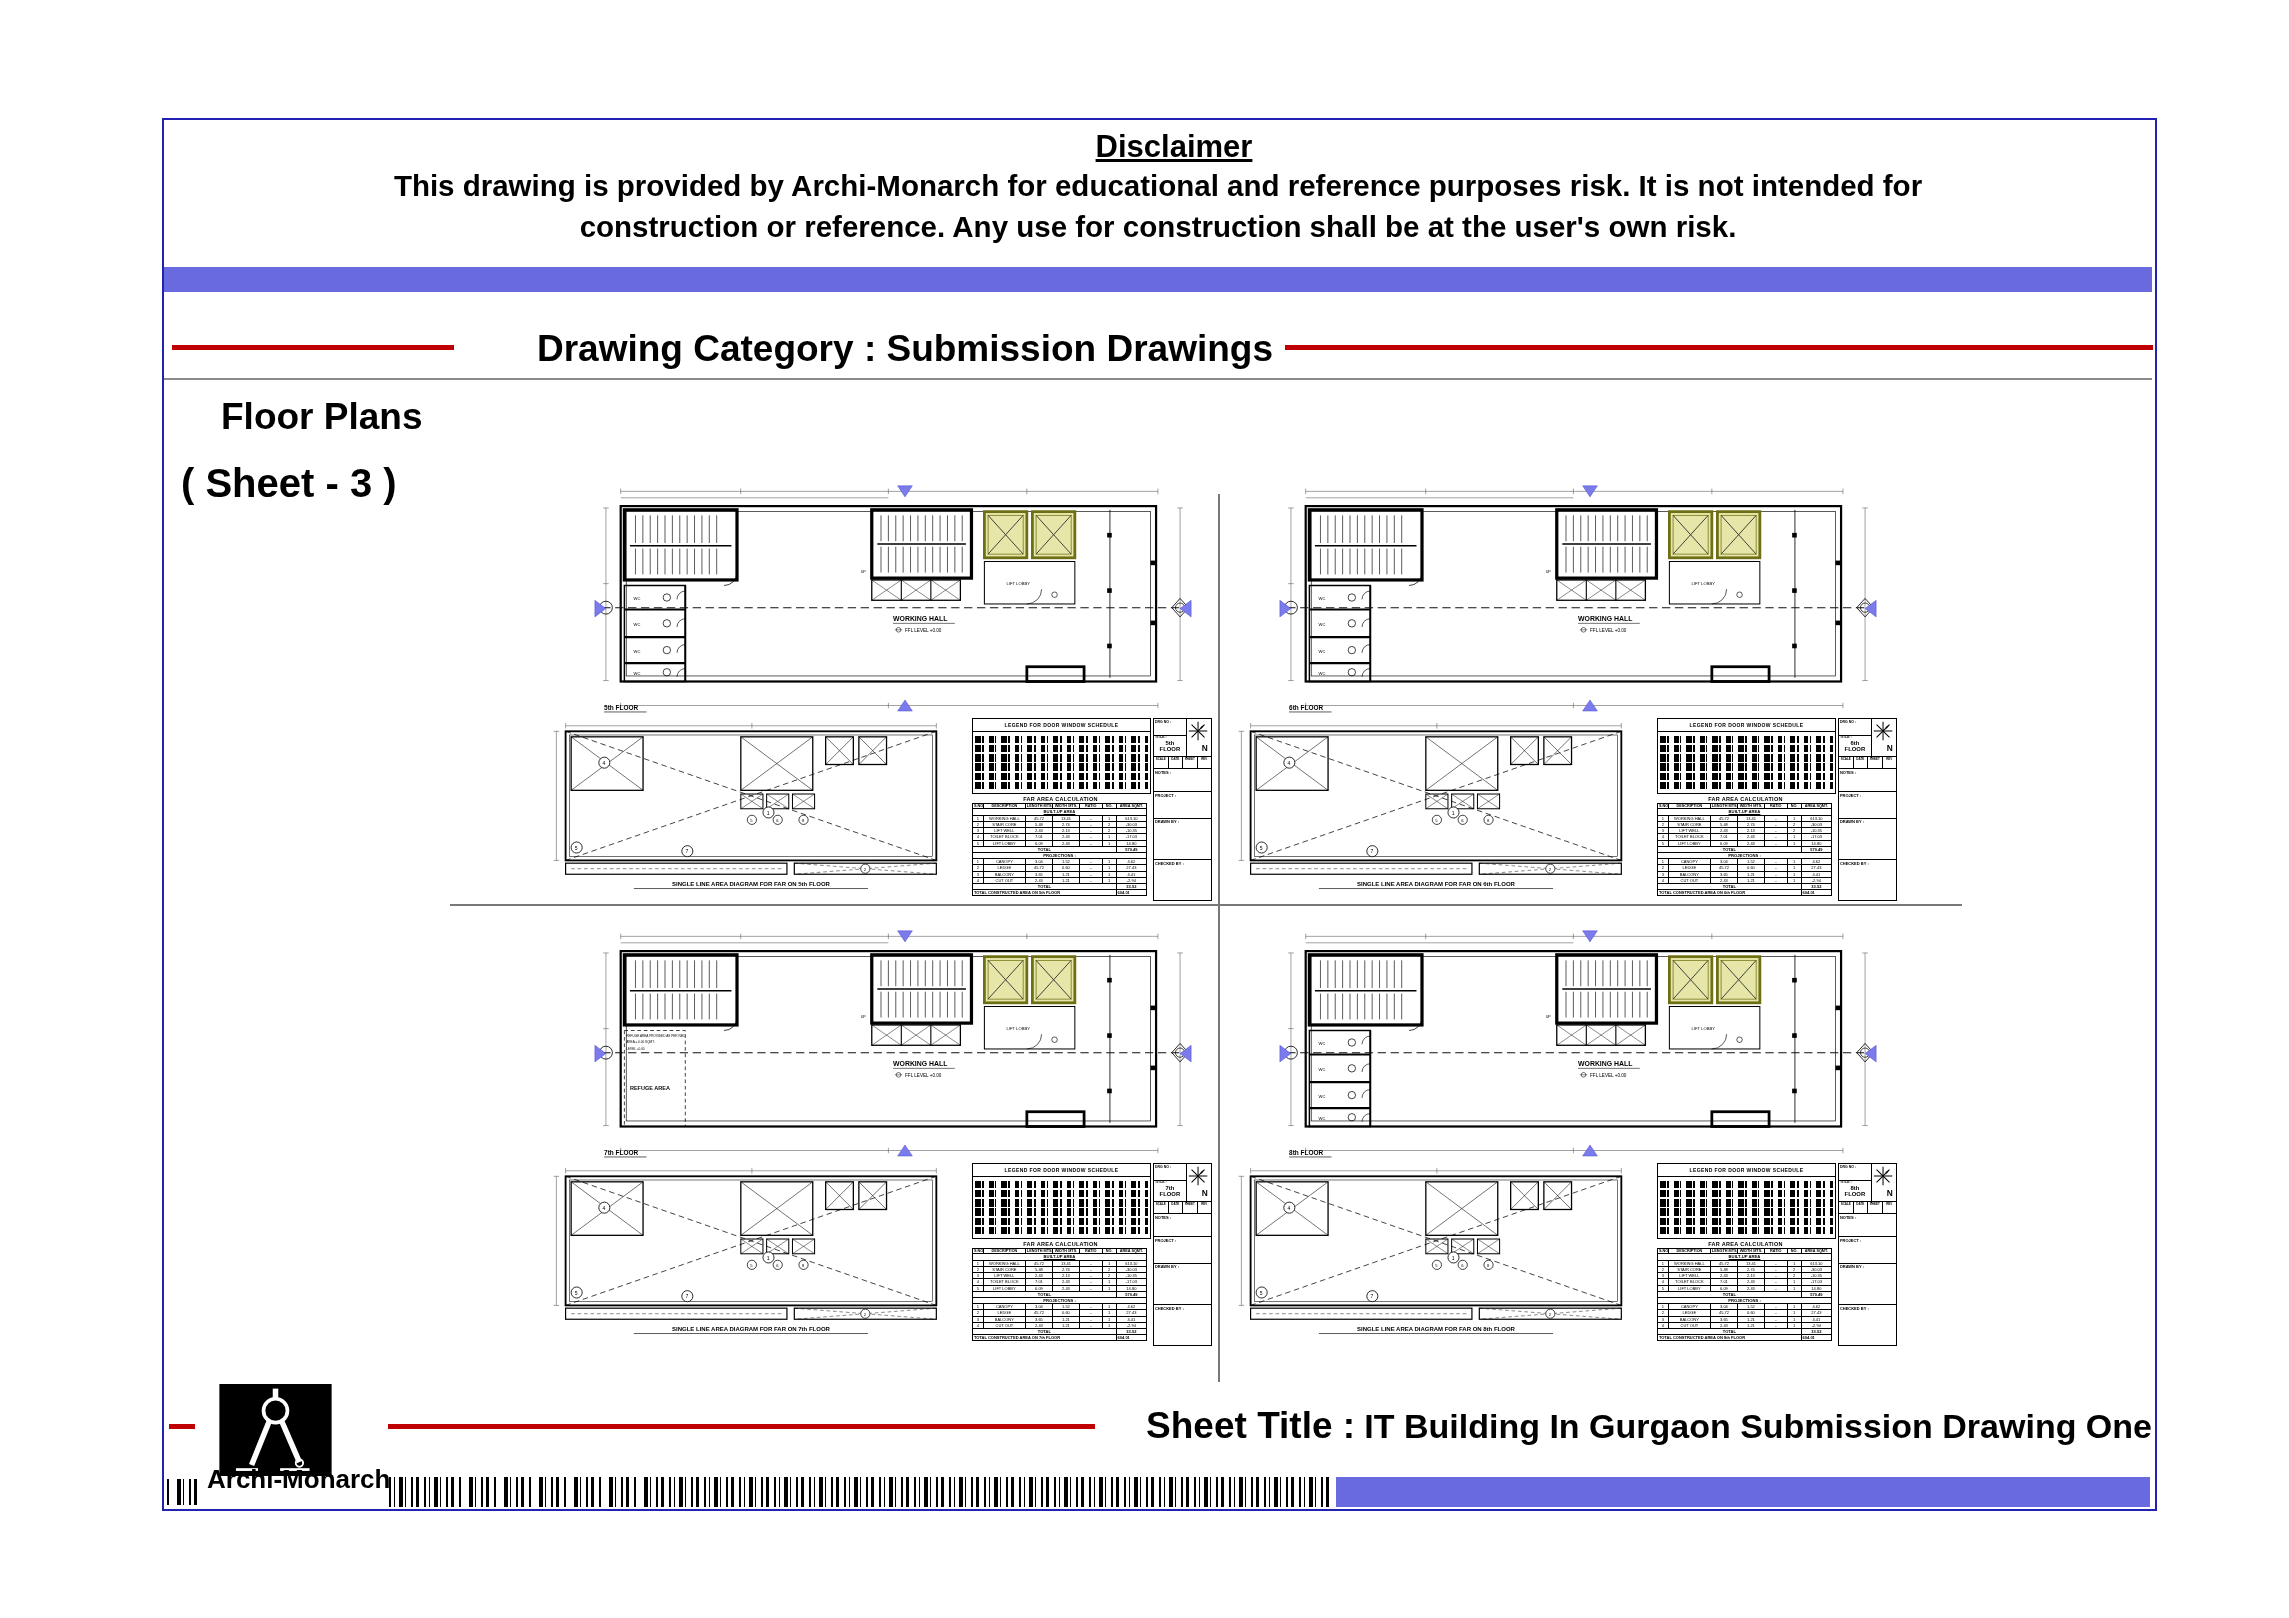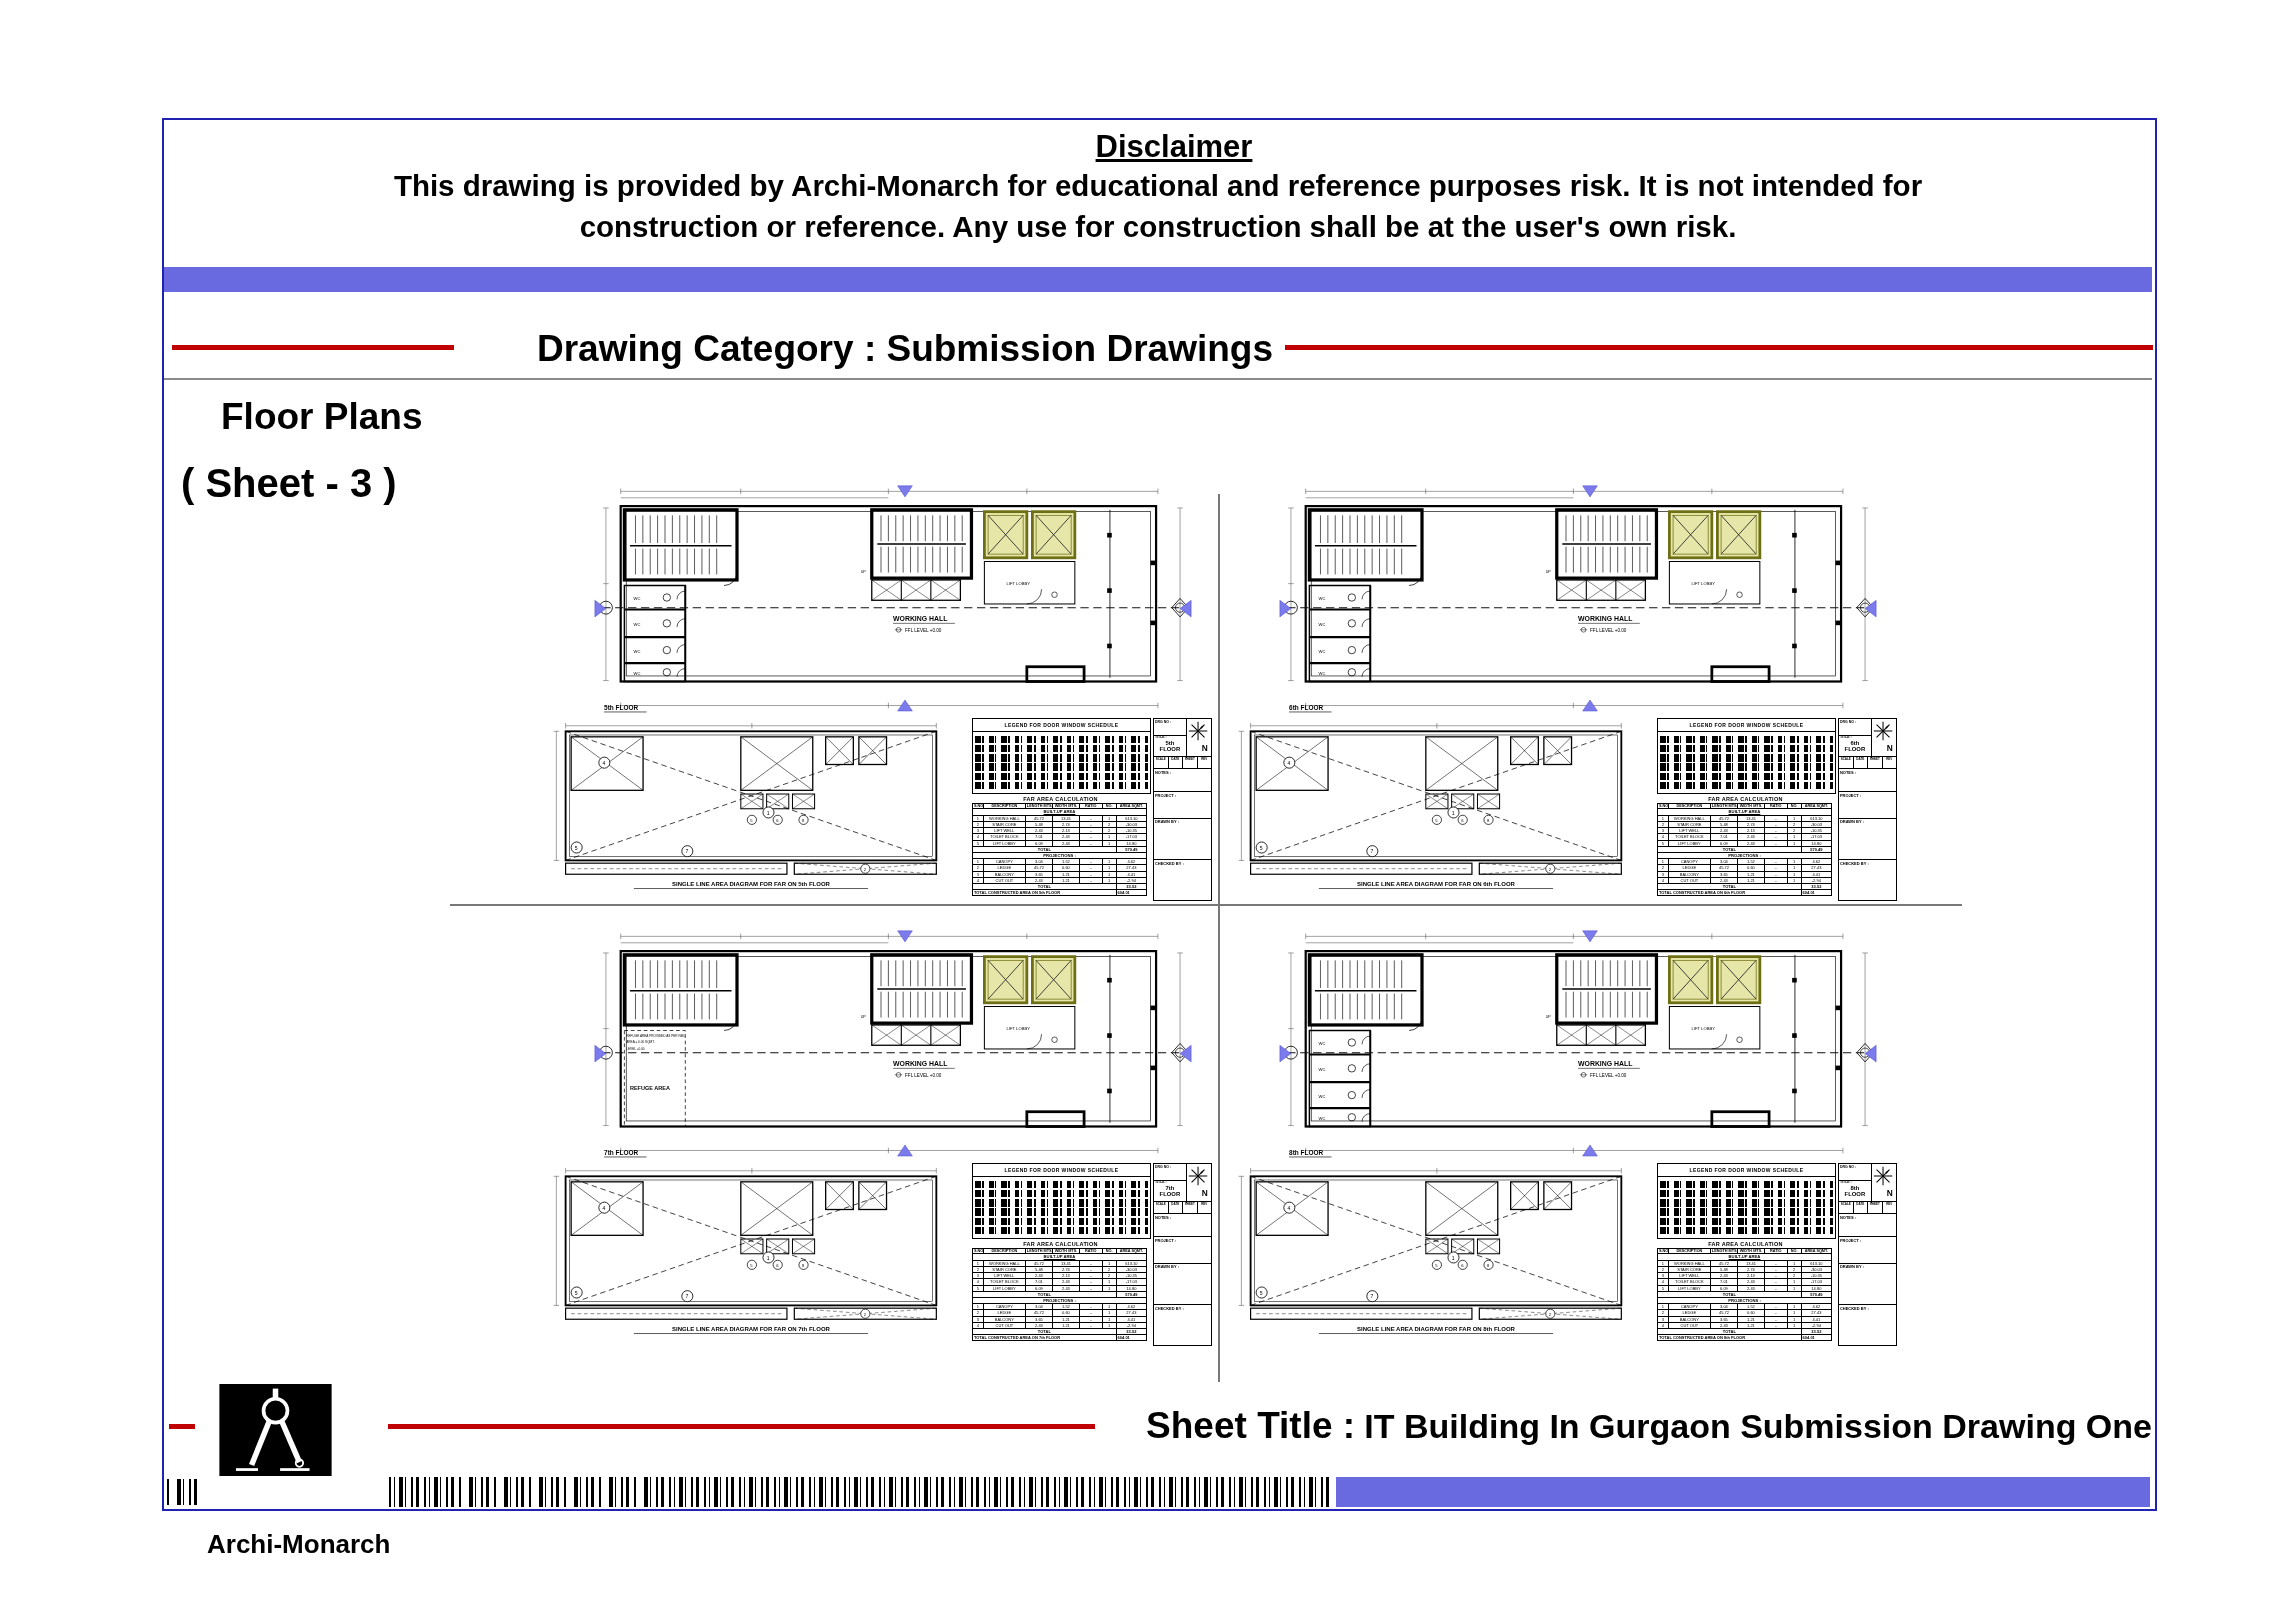--- a/index.html
+++ b/index.html
@@ -68,21 +68,21 @@
   .tb-cells{display:flex;height:11px;border-bottom:0.9px solid #000;}
   .tb-cells span{flex:1;border-right:0.9px solid #000;font-size:3px;font-weight:bold;text-align:center;line-height:4.6px;overflow:hidden;}
   .tb-cells span:last-child{border-right:none;}
   .tb-sec{border-bottom:0.9px solid #000;font-size:4px;font-weight:bold;padding:0.9px;overflow:hidden;}
   .tb-s1{height:20px;} .tb-s2{height:24px;} .tb-s3{height:39px;} .tb-s4{height:44px;border-bottom:none;}
 
   
   .red-dash{left:169px;top:1424px;width:26px;height:4.6px;}
   .red-line{left:388px;top:1424px;width:707px;height:4.6px;}
   .logo{left:219px;top:1384px;width:113px;height:92px;}
-  .brand-text{left:207px;top:1529px;font-size:26px;font-weight:bold;}
+  .brand-text{left:207px;top:1464px;font-size:26px;font-weight:bold;}
   .mini-barcode{left:167px;top:1479px;width:35px;height:26px;}
   .barcode{left:389px;top:1477px;width:941px;height:29.5px;}
   .barcode-bg{background-image:repeating-linear-gradient(90deg,#000 0 1.8px,#fff 1.8px 4.6px,#000 4.6px 5.5px,#fff 5.5px 10px,#000 10px 14px,#fff 14px 15.7px,#000 15.7px 16.6px,#fff 16.6px 22px,#000 22px 24px,#fff 24px 27px,#000 27px 30px,#fff 30px 35px);}
   .bluebar-bottom{left:1336px;top:1477px;width:814px;height:29.5px;}
   .sheet-title{left:1098px;top:1405px;width:1054px;text-align:right;white-space:nowrap;}
   .sheet-title .lbl{font-size:37px;font-weight:bold;margin-right:9.2px;}
   .sheet-title .val{font-size:34px;font-weight:bold;}
 
   .accent{background:#6a6ae0;}
   .redfill{background:#c00000;}

